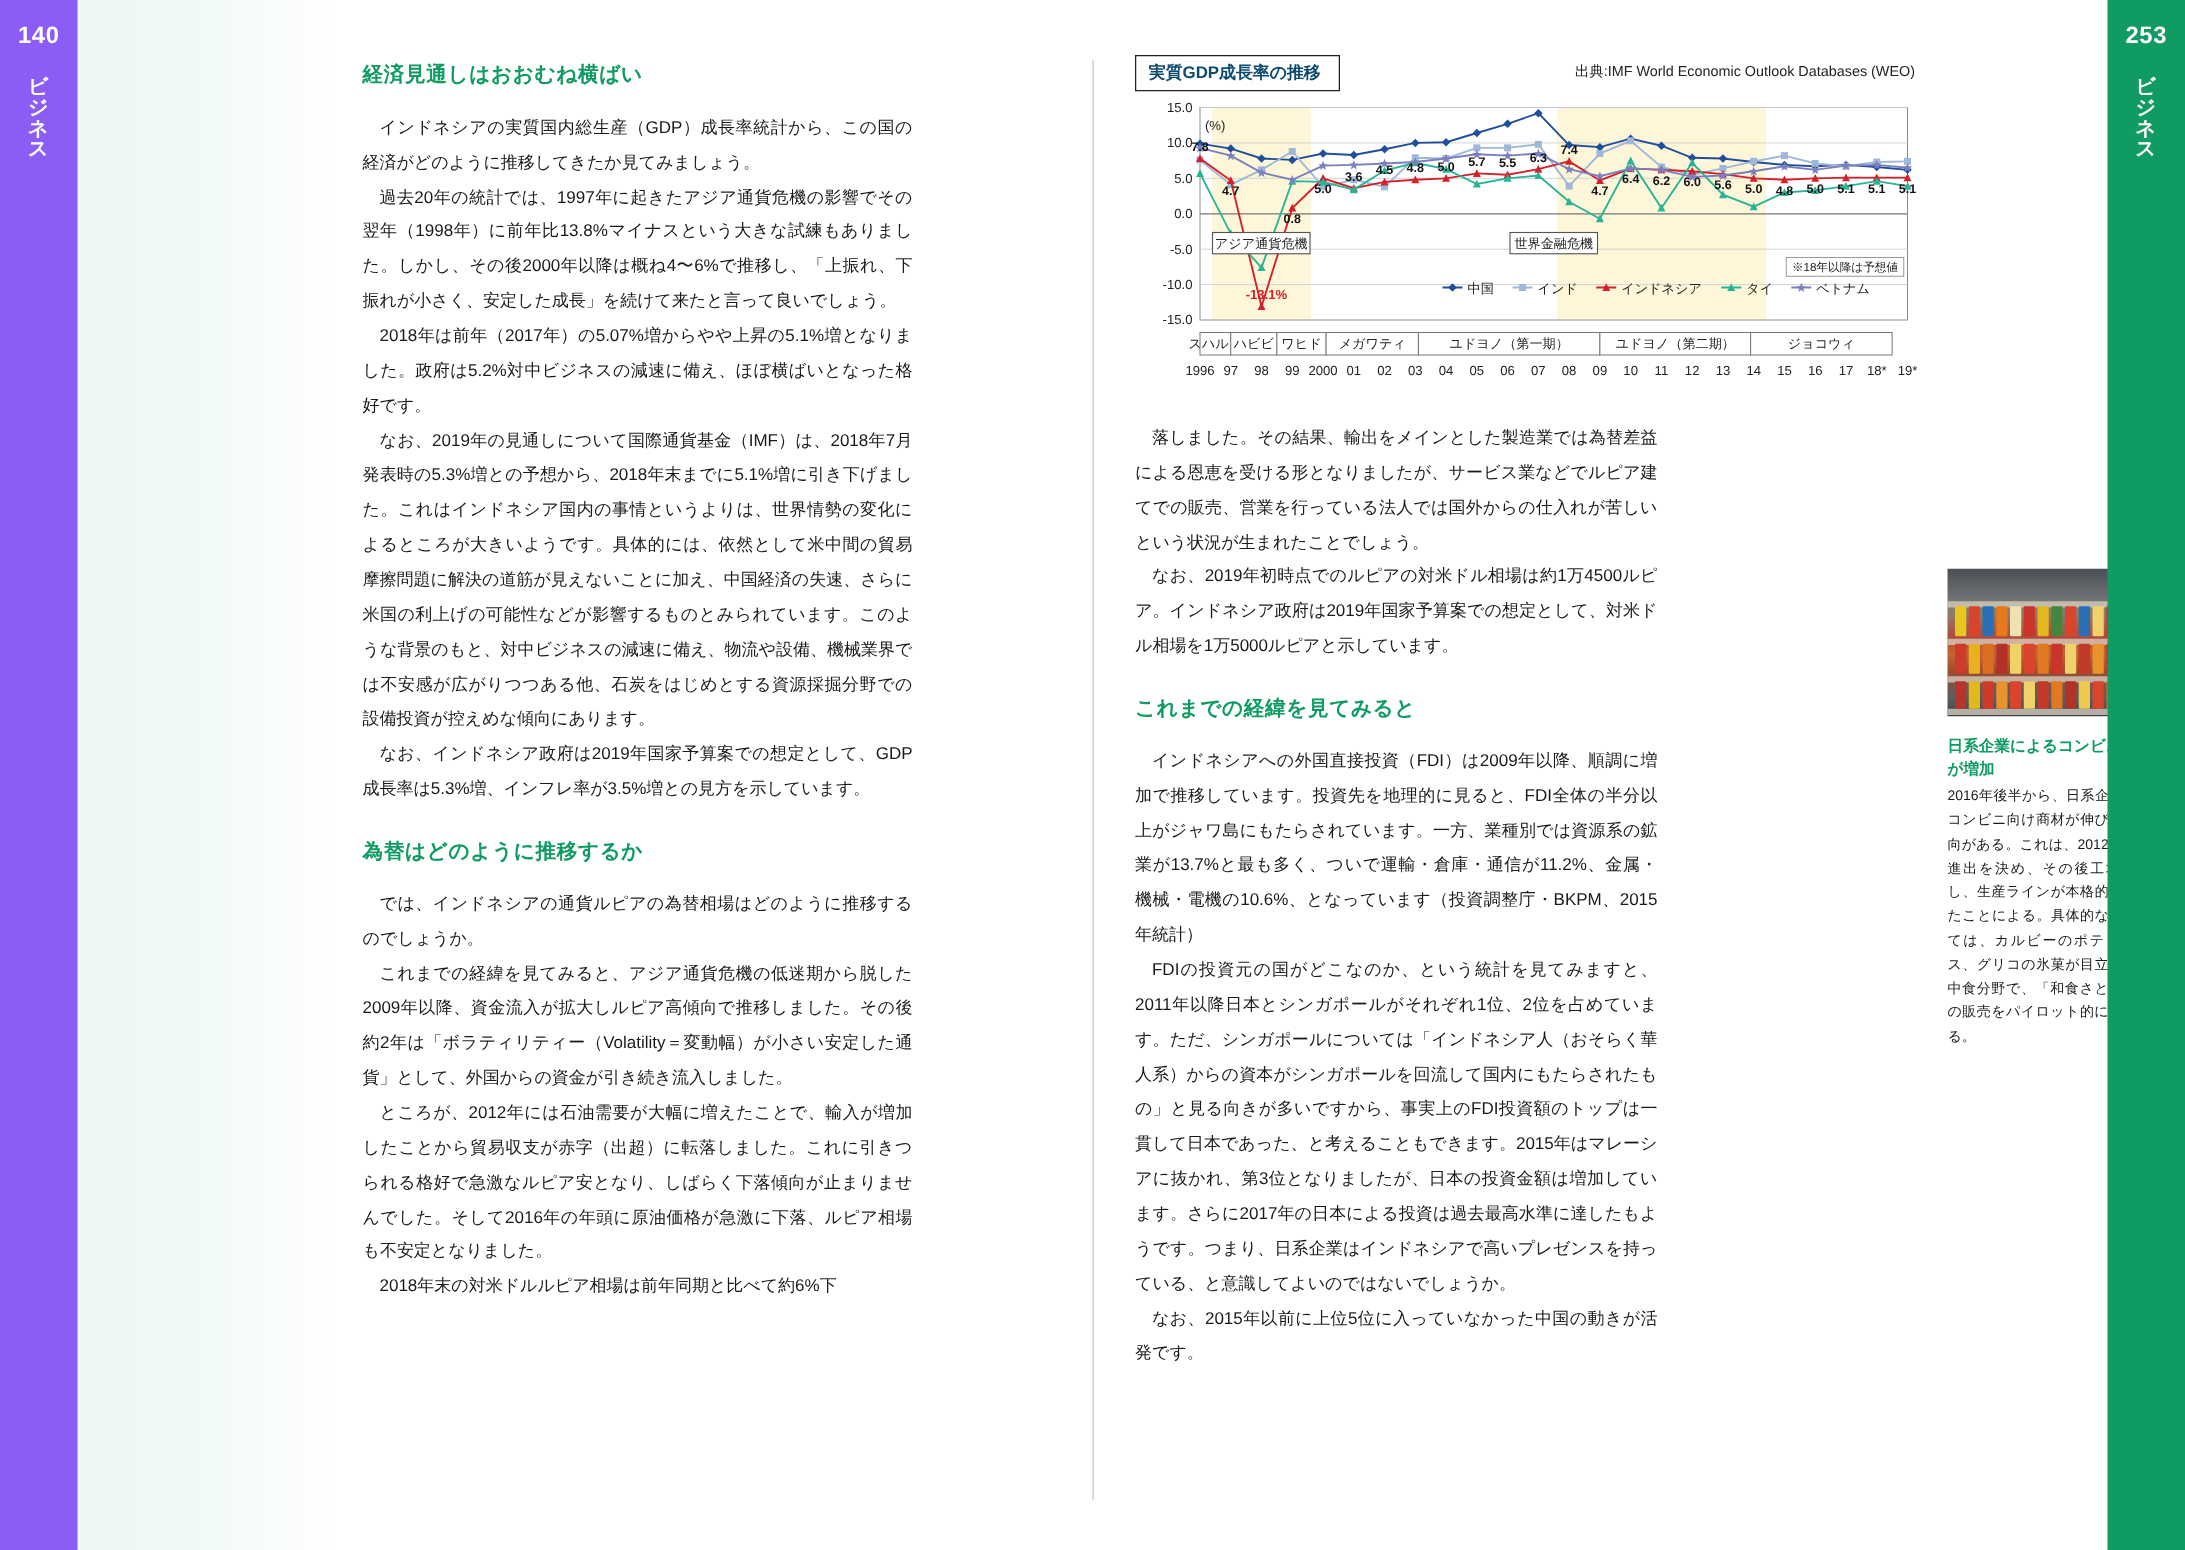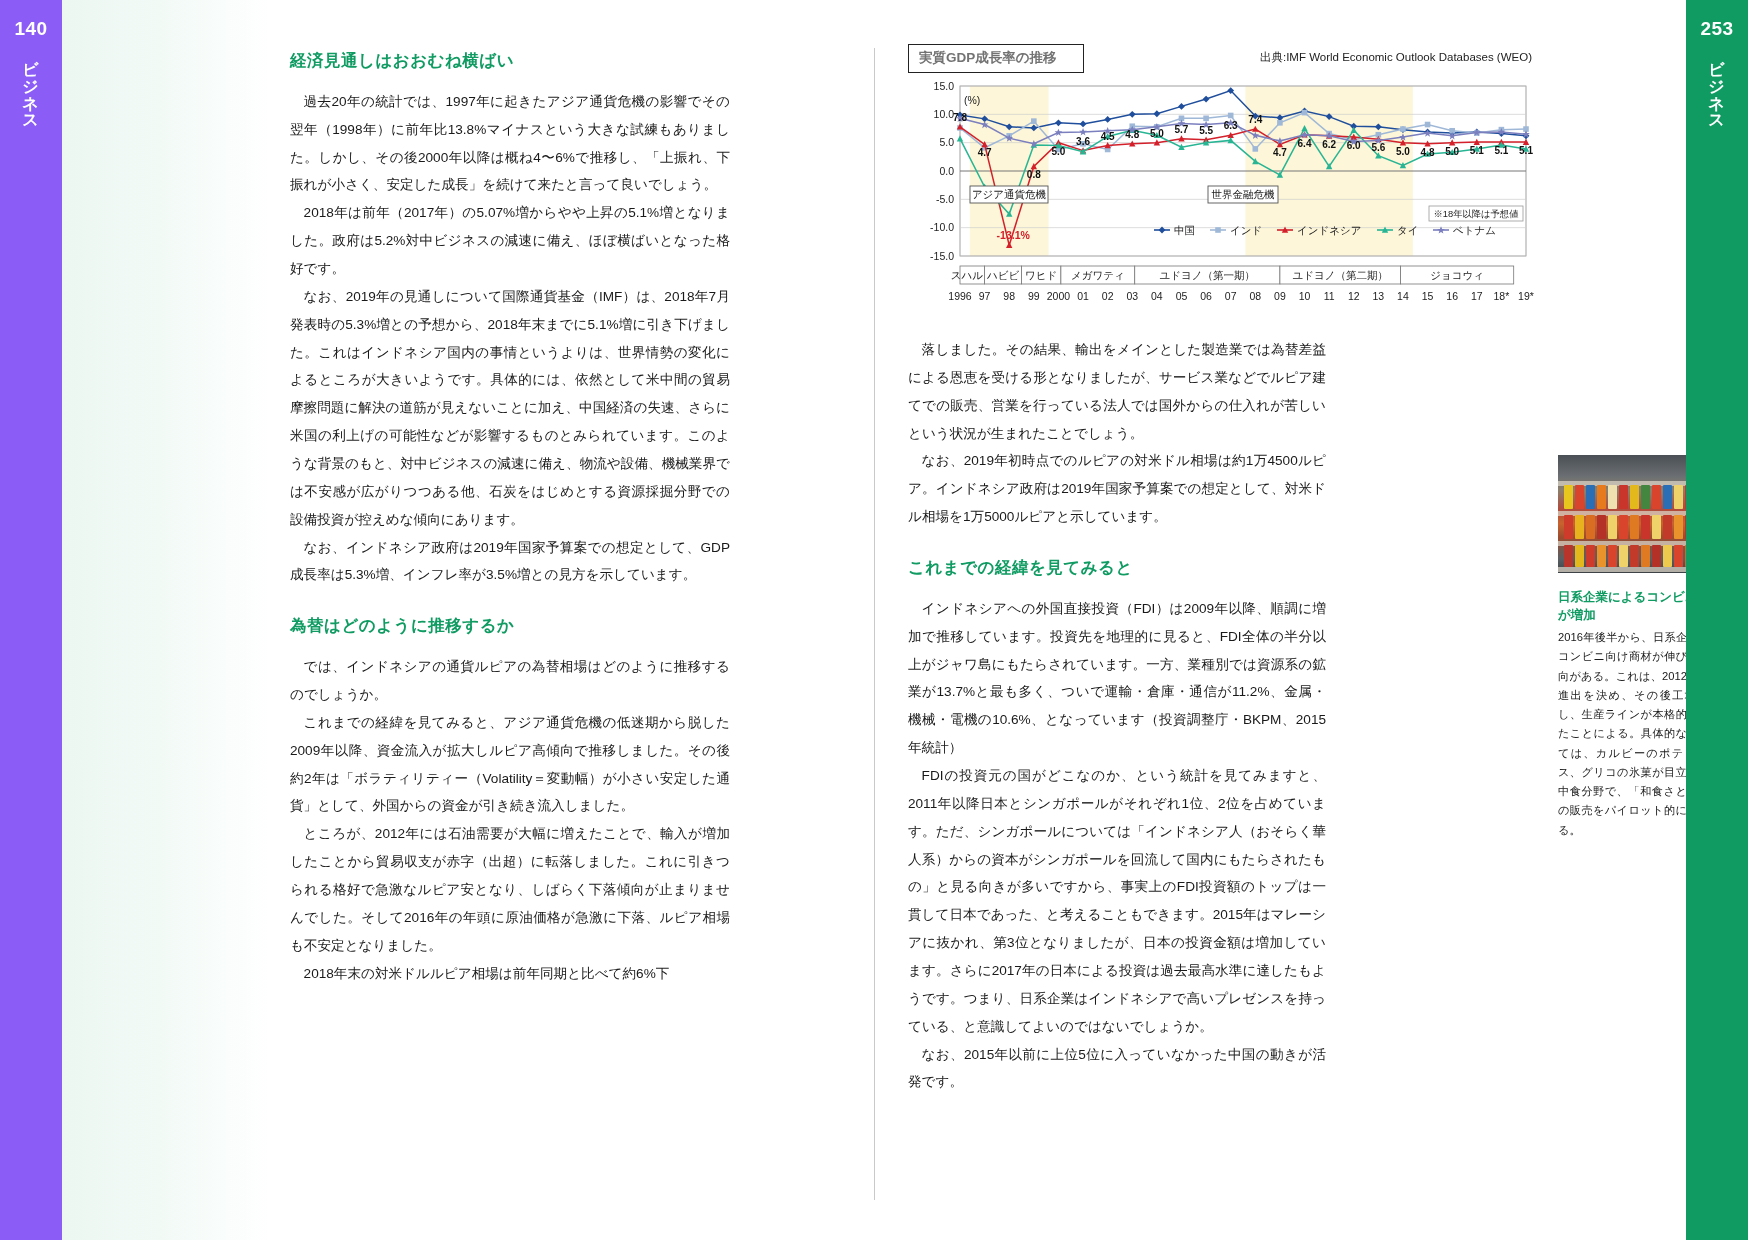--- a/index.html
+++ b/index.html
@@ -68,22 +68,22 @@
   }
   .h-green.second{margin-top:20px;}
   
   .chartbox{
     position:absolute;
     left:846px;top:44px;width:640px;height:270px;
   }
   .chart-title{
     display:inline-block;
     border:1.5px solid #222;
-    padding:4px 26px 5px 10px;
-    font-size:13.5px;font-weight:bold;color:#737373;
+    padding:4px 14px 5px 10px;
+    font-size:13.5px;font-weight:bold;color:#0c4a6e;
     background:#fff;
   }
   .chart-source{
     position:absolute;right:16px;top:6px;
     font-size:11.5px;color:#222;
   }
   .chart-area{
     position:absolute;left:0;top:34px;width:640px;height:232px;
   }
   
@@ -124,20 +124,21 @@
         <span>ス</span>
     </div>
   </div>
 
   <div class="content">
 
     <div class="divider"></div>
 
     <div class="col" style="left:228px;top:44px;width:440px;">
       <div class="h-green">経済見通しはおおむね横ばい</div>
+      <p>インドネシアの実質国内総生産（GDP）成長率統計から、この国の経済がどのように推移してきたか見てみましょう。</p>
       <p>過去20年の統計では、1997年に起きたアジア通貨危機の影響でその翌年（1998年）に前年比13.8%マイナスという大きな試練もありました。しかし、その後2000年以降は概ね4〜6%で推移し、「上振れ、下振れが小さく、安定した成長」を続けて来たと言って良いでしょう。</p>
       <p>2018年は前年（2017年）の5.07%増からやや上昇の5.1%増となりました。政府は5.2%対中ビジネスの減速に備え、ほぼ横ばいとなった格好です。</p>
       <p>なお、2019年の見通しについて国際通貨基金（IMF）は、2018年7月発表時の5.3%増との予想から、2018年末までに5.1%増に引き下げました。これはインドネシア国内の事情というよりは、世界情勢の変化によるところが大きいようです。具体的には、依然として米中間の貿易摩擦問題に解決の道筋が見えないことに加え、中国経済の失速、さらに米国の利上げの可能性などが影響するものとみられています。このような背景のもと、対中ビジネスの減速に備え、物流や設備、機械業界では不安感が広がりつつある他、石炭をはじめとする資源採掘分野での設備投資が控えめな傾向にあります。</p>
       <p>なお、インドネシア政府は2019年国家予算案での想定として、GDP成長率は5.3%増、インフレ率が3.5%増との見方を示しています。</p>
       <div class="h-green second">為替はどのように推移するか</div>
       <p>では、インドネシアの通貨ルピアの為替相場はどのように推移するのでしょうか。</p>
       <p>これまでの経緯を見てみると、アジア通貨危機の低迷期から脱した2009年以降、資金流入が拡大しルピア高傾向で推移しました。その後約2年は「ボラティリティー（Volatility＝変動幅）が小さい安定した通貨」として、外国からの資金が引き続き流入しました。</p>
       <p>ところが、2012年には石油需要が大幅に増えたことで、輸入が増加したことから貿易収支が赤字（出超）に転落しました。これに引きつられる格好で急激なルピア安となり、しばらく下落傾向が止まりませんでした。そして2016年の年頭に原油価格が急激に下落、ルピア相場も不安定となりました。</p>
       <p>2018年末の対米ドルルピア相場は前年同期と比べて約6%下</p>
     </div>

